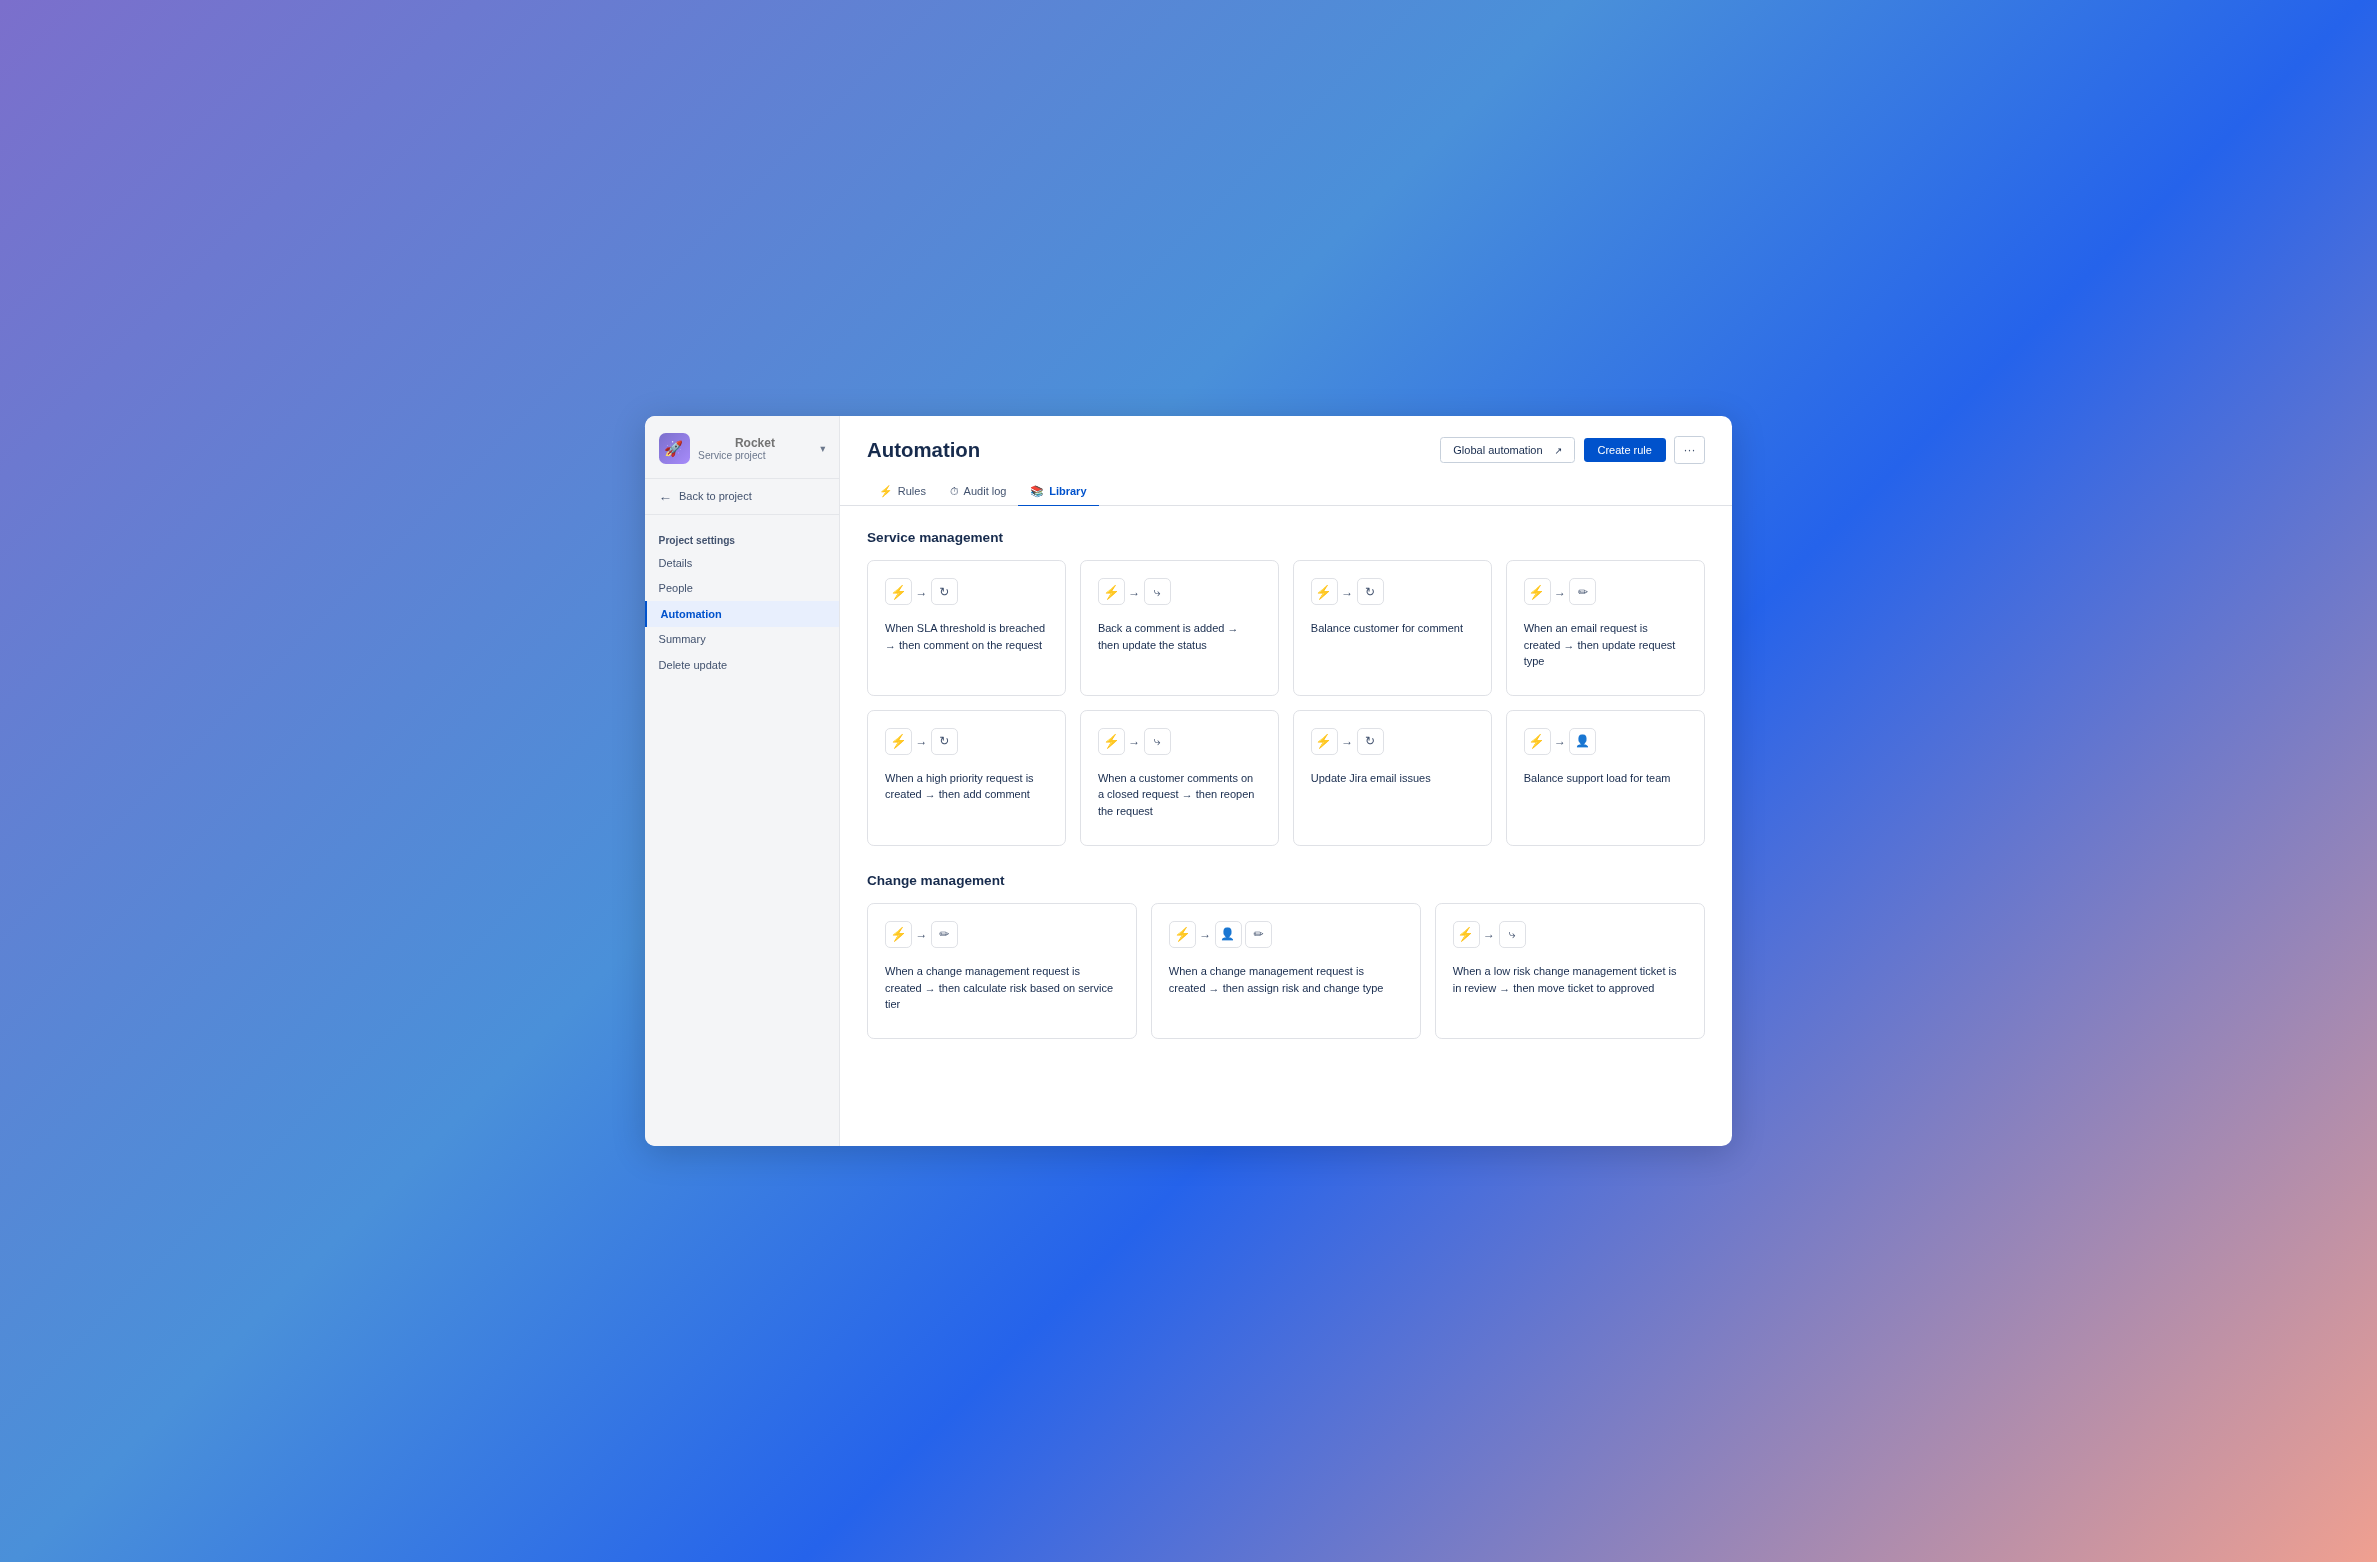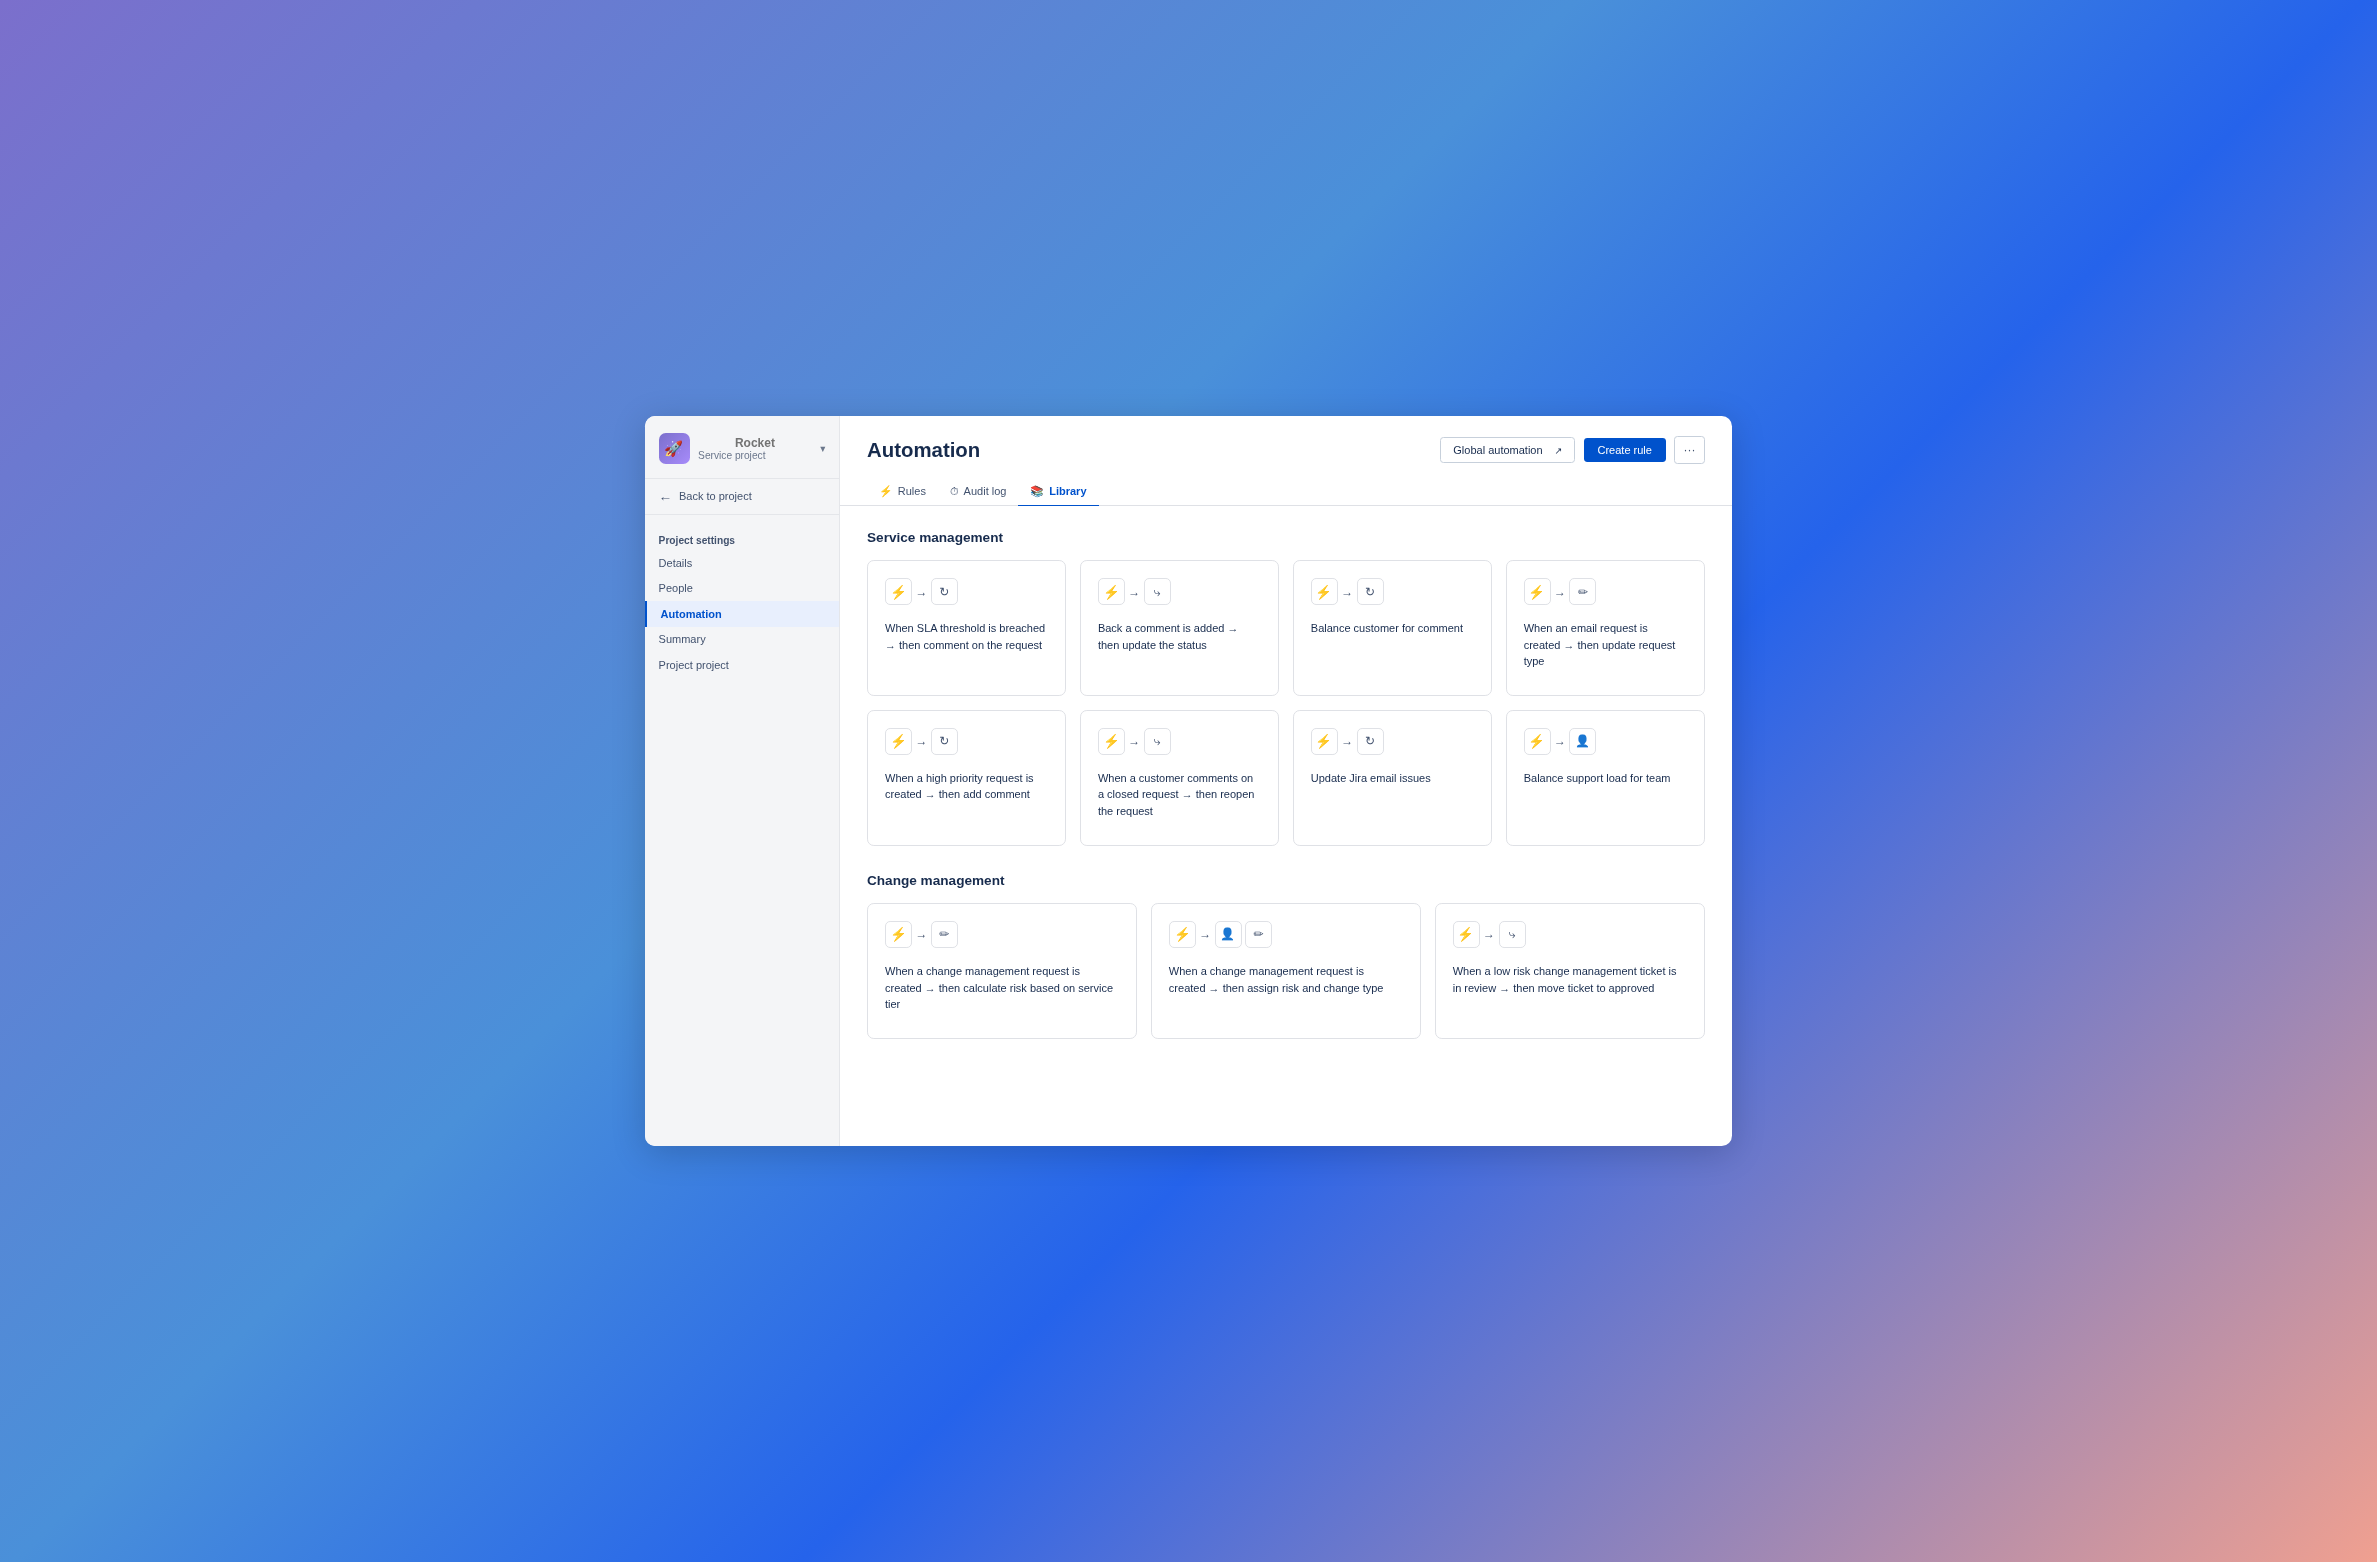--- a/index.html
+++ b/index.html
@@ -202,21 +202,21 @@
       <div class="sidebar-item">
         <span>People</span>
       </div>
       <div class="sidebar-item active">
         <span>Automation</span>
       </div>
       <div class="sidebar-item">
         <span>Summary</span>
       </div>
       <div class="sidebar-item">
-        <span>Project project</span>
+        <span>Delete update</span>
       </div>
     </div>
   </div>
 
   <div class="main">
     <div class="main-header">
       <div class="main-title">Automation</div>
       <div class="main-header-actions">
         <button class="btn-global">
           <span>Global automation</span>

